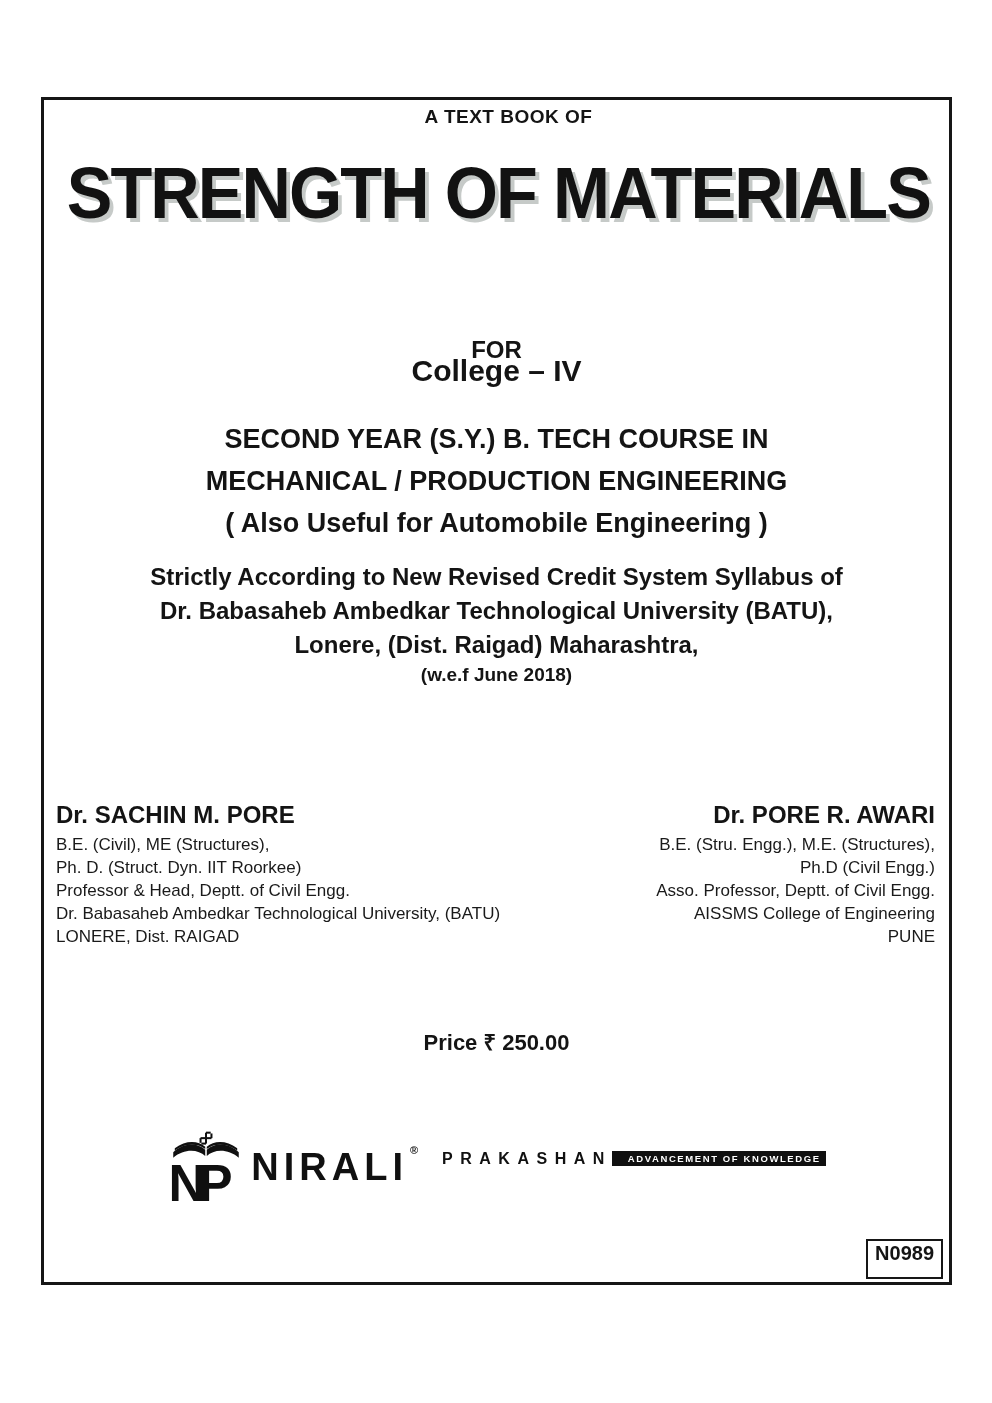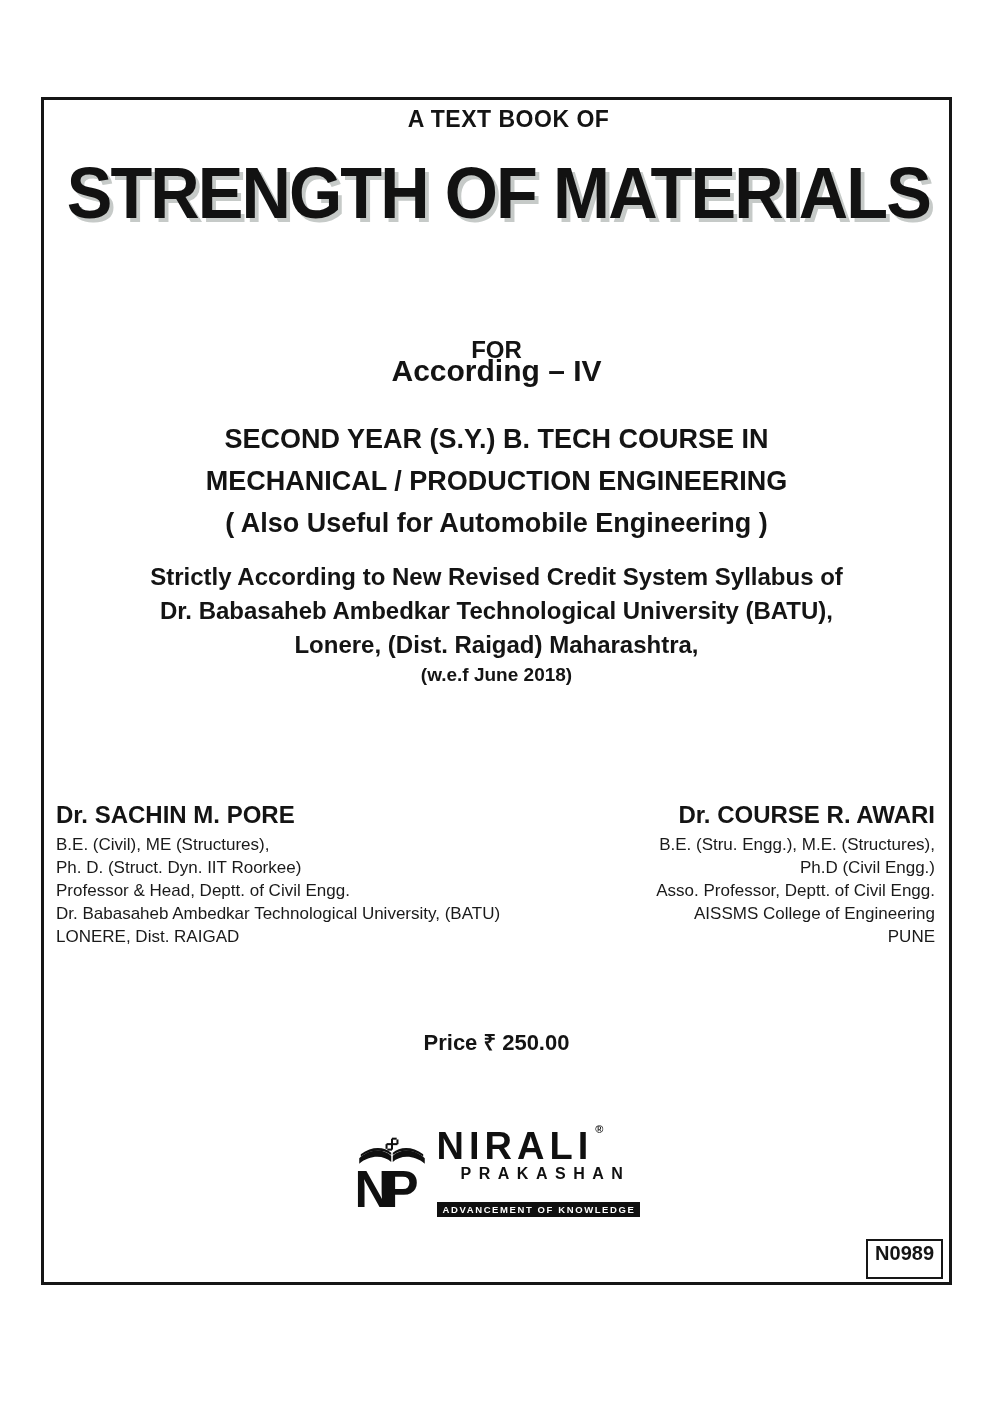--- a/index.html
+++ b/index.html
@@ -25,21 +25,21 @@
     width: 911px;
     height: 1188px;
     border: 3px solid #161616;
     box-sizing: border-box;
     background: #ffffff;
   }
   .abs { position: absolute; left: 0; right: 0; text-align: center; }
 
   .booklabel {
     top: 6px;
-    font-size: 23px;
+    font-size: 19px;
     font-weight: bold;
     letter-spacing: 0.5px;
     padding-left: 24px;
   }
   .title-wrap { top: 56px; white-space: nowrap; }
   .title {
     display: inline-block;
     font-size: 72px;
     font-weight: bold;
     letter-spacing: -2px;
@@ -81,46 +81,46 @@
 
   .logo-row {
     position: absolute;
     top: 1028px;
     left: 0; right: 0;
     display: flex;
     justify-content: center;
     align-items: center;
   }
   .logo-mark { width: 78px; height: 78px; margin-right: 6px; }
-  .logo-textcol { display: flex; flex-direction: column; align-items: flex-start; }
+  .logo-textcol { display: flex; align-items: flex-start; }
   .logo-name-row { display: flex; align-items: flex-start; line-height: 1; }
   .logo-name {
     font-size: 38px;
     font-weight: bold;
     letter-spacing: 5px;
     line-height: 36px;
     color: #101010;
   }
   .logo-reg { font-size: 11px; font-weight: bold; margin-left: 2px; margin-top: -4px; }
   .logo-subname {
     font-size: 16px;
     font-weight: bold;
     letter-spacing: 7.5px;
     margin-top: 1px;
     color: #101010;
     padding-left: 24px;
   }
   .logo-tagline {
-    margin-top: 19px;
+    margin-top: 2px;
     background: #101010;
     color: #ffffff;
     font-size: 9.5px;
     font-weight: bold;
     letter-spacing: 1.6px;
-    padding: 2px 5px 2px 6px;
+    padding: 2px 5px 2px 16px;
   }
   .code-box {
     position: absolute;
     right: 6px;
     bottom: 3px;
     border: 2px solid #161616;
     padding: 1px 7px 12px 7px;
     font-size: 20px;
     font-weight: bold;
     background: #ffffff;
@@ -132,21 +132,21 @@
 <div class="canvas">
   <div class="frame">
 
     <div class="abs booklabel">A TEXT BOOK OF</div>
 
     <div class="abs title-wrap">
       <span class="title">STRENGTH OF MATERIALS</span>
     </div>
 
     <div class="abs for-label">FOR</div>
-    <div class="abs semester">According – IV</div>
+    <div class="abs semester">College – IV</div>
 
     <div class="abs course">
       <div>SECOND YEAR (S.Y.) B. TECH COURSE IN</div>
       <div>MECHANICAL / PRODUCTION ENGINEERING</div>
       <div>( Also Useful for Automobile Engineering )</div>
     </div>
 
     <div class="abs syllabus">
       <div>Strictly According to New Revised Credit System Syllabus of</div>
       <div>Dr. Babasaheb Ambedkar Technological University (BATU),</div>
@@ -157,21 +157,21 @@
     <div class="authors">
       <div class="author left">
         <div class="author-name">Dr. SACHIN M. PORE</div>
         <div class="author-line">B.E. (Civil), ME (Structures),</div>
         <div class="author-line">Ph. D. (Struct. Dyn. IIT Roorkee)</div>
         <div class="author-line">Professor &amp; Head, Deptt. of Civil Engg.</div>
         <div class="author-line">Dr. Babasaheb Ambedkar Technological University, (BATU)</div>
         <div class="author-line">LONERE, Dist. RAIGAD</div>
       </div>
       <div class="author right">
-        <div class="author-name">Dr. COURSE R. AWARI</div>
+        <div class="author-name">Dr. PORE R. AWARI</div>
         <div class="author-line">B.E. (Stru. Engg.), M.E. (Structures),</div>
         <div class="author-line">Ph.D (Civil Engg.)</div>
         <div class="author-line">Asso. Professor, Deptt. of Civil Engg.</div>
         <div class="author-line">AISSMS College of Engineering</div>
         <div class="author-line">PUNE</div>
       </div>
     </div>
 
     <div class="abs price">Price ₹ 250.00</div>
 

